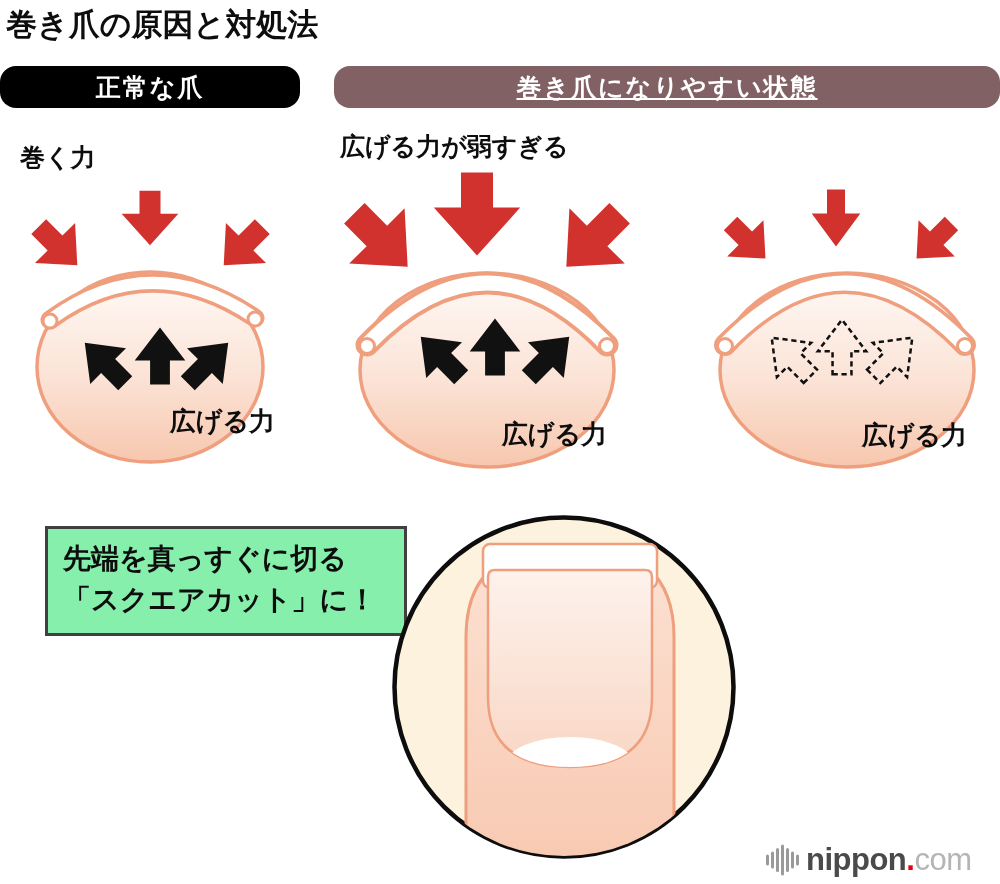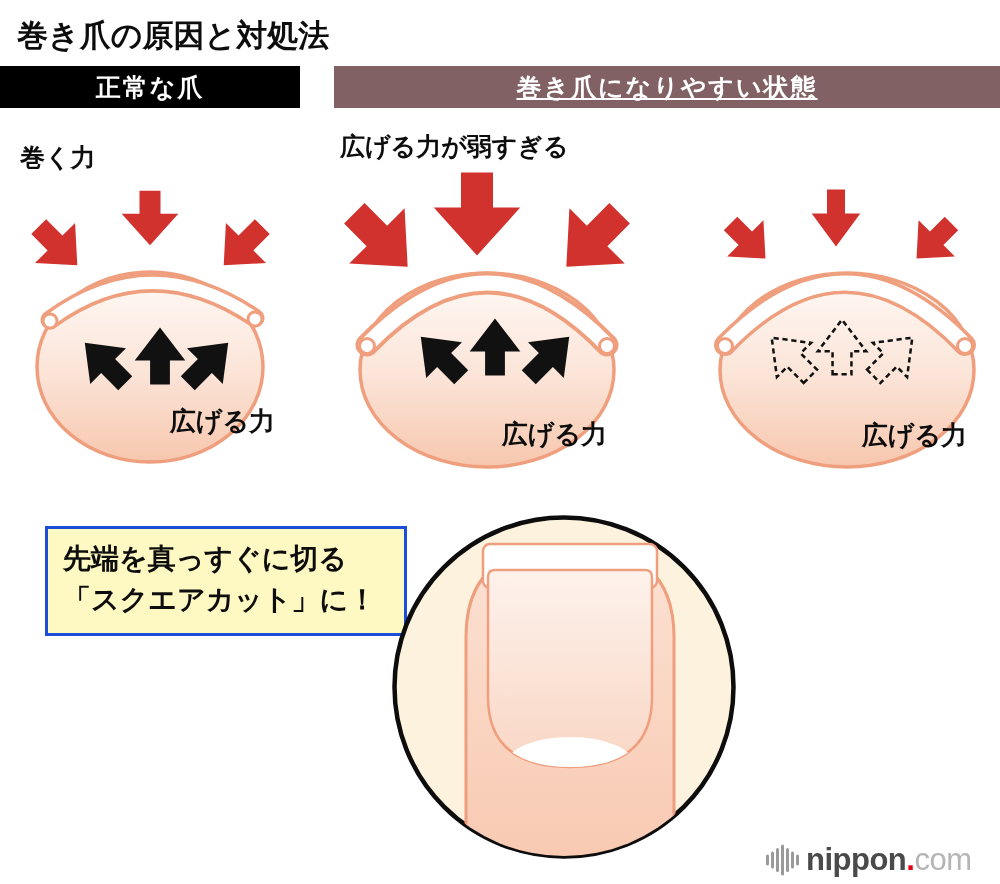--- a/index.html
+++ b/index.html
@@ -1,33 +1,33 @@
 <!DOCTYPE html>
 <html><head>
 <meta charset="utf-8">
 <style>
   html,body{margin:0;padding:0;background:#fff;font-family:"Liberation Sans","DejaVu Sans",sans-serif;}
   .canvas{position:relative;width:1000px;height:884px;background:#fff;overflow:hidden;}
-  .page-title{position:absolute;left:6px;top:4px;font-size:31px;font-weight:bold;color:#0d0d0d;margin:11px;}
+  .page-title{position:absolute;left:6px;top:4px;font-size:31px;font-weight:bold;color:#0d0d0d;margin:0;}
   .bar{position:absolute;top:66px;height:42px;display:flex;align-items:center;justify-content:center;
-       color:#fff;font-size:25px;font-weight:bold;letter-spacing:2px;}
+       color:#fff;font-size:25px;font-weight:bold;letter-spacing:2px;border-radius:16px;}
   .bar-black{left:0;width:300px;background:#000;}
   .bar-brown{left:334px;width:666px;background:#816164;text-decoration:underline;}
   .dlabel{position:absolute;font-size:25px;font-weight:bold;color:#0d0d0d;}
   .flabel{position:absolute;font-size:26px;font-weight:bold;color:#0d0d0d;text-align:right;}
   .dsvg{position:absolute;}
   .red{fill:#d2322e;}
   .blk{fill:#111;}
   .dash{fill:none;stroke:#111;stroke-width:2.4;stroke-dasharray:5 3.5;}
   .toe{fill:url(#toeG);stroke:#ef9f7d;stroke-width:3.5;}
   .nailOuter{fill:none;stroke:#ef9f7d;stroke-linecap:round;}
   .nailInner{fill:none;stroke:#fff;stroke-linecap:round;}
   .loop{fill:#fff;stroke:#ef9f7d;stroke-width:3;}
-  .advice{position:absolute;left:45px;top:526px;width:362px;height:110px;background:#fef9c3;
-          border:3px solid #1d4ed8;box-sizing:border-box;padding:10px 0 0 15px;
+  .advice{position:absolute;left:45px;top:526px;width:362px;height:110px;background:#86efac;
+          border:3px solid #404040;box-sizing:border-box;padding:10px 0 0 15px;
           font-size:28px;font-weight:bold;line-height:1.45;color:#0d0d0d;}
   .circle-svg{position:absolute;left:386px;top:509px;}
   .logo{position:absolute;left:765px;top:842px;height:40px;display:flex;align-items:flex-start;gap:7px;}
   .logo-text{font-size:31px;letter-spacing:-0.5px;white-space:nowrap;}
   .lg-b{color:#4a4a4a;font-weight:bold;}
   .lg-dot{color:#e60012;font-weight:bold;}
   .lg-l{color:#b5b5b5;font-weight:normal;}
 </style>
 </head>
 <body>

